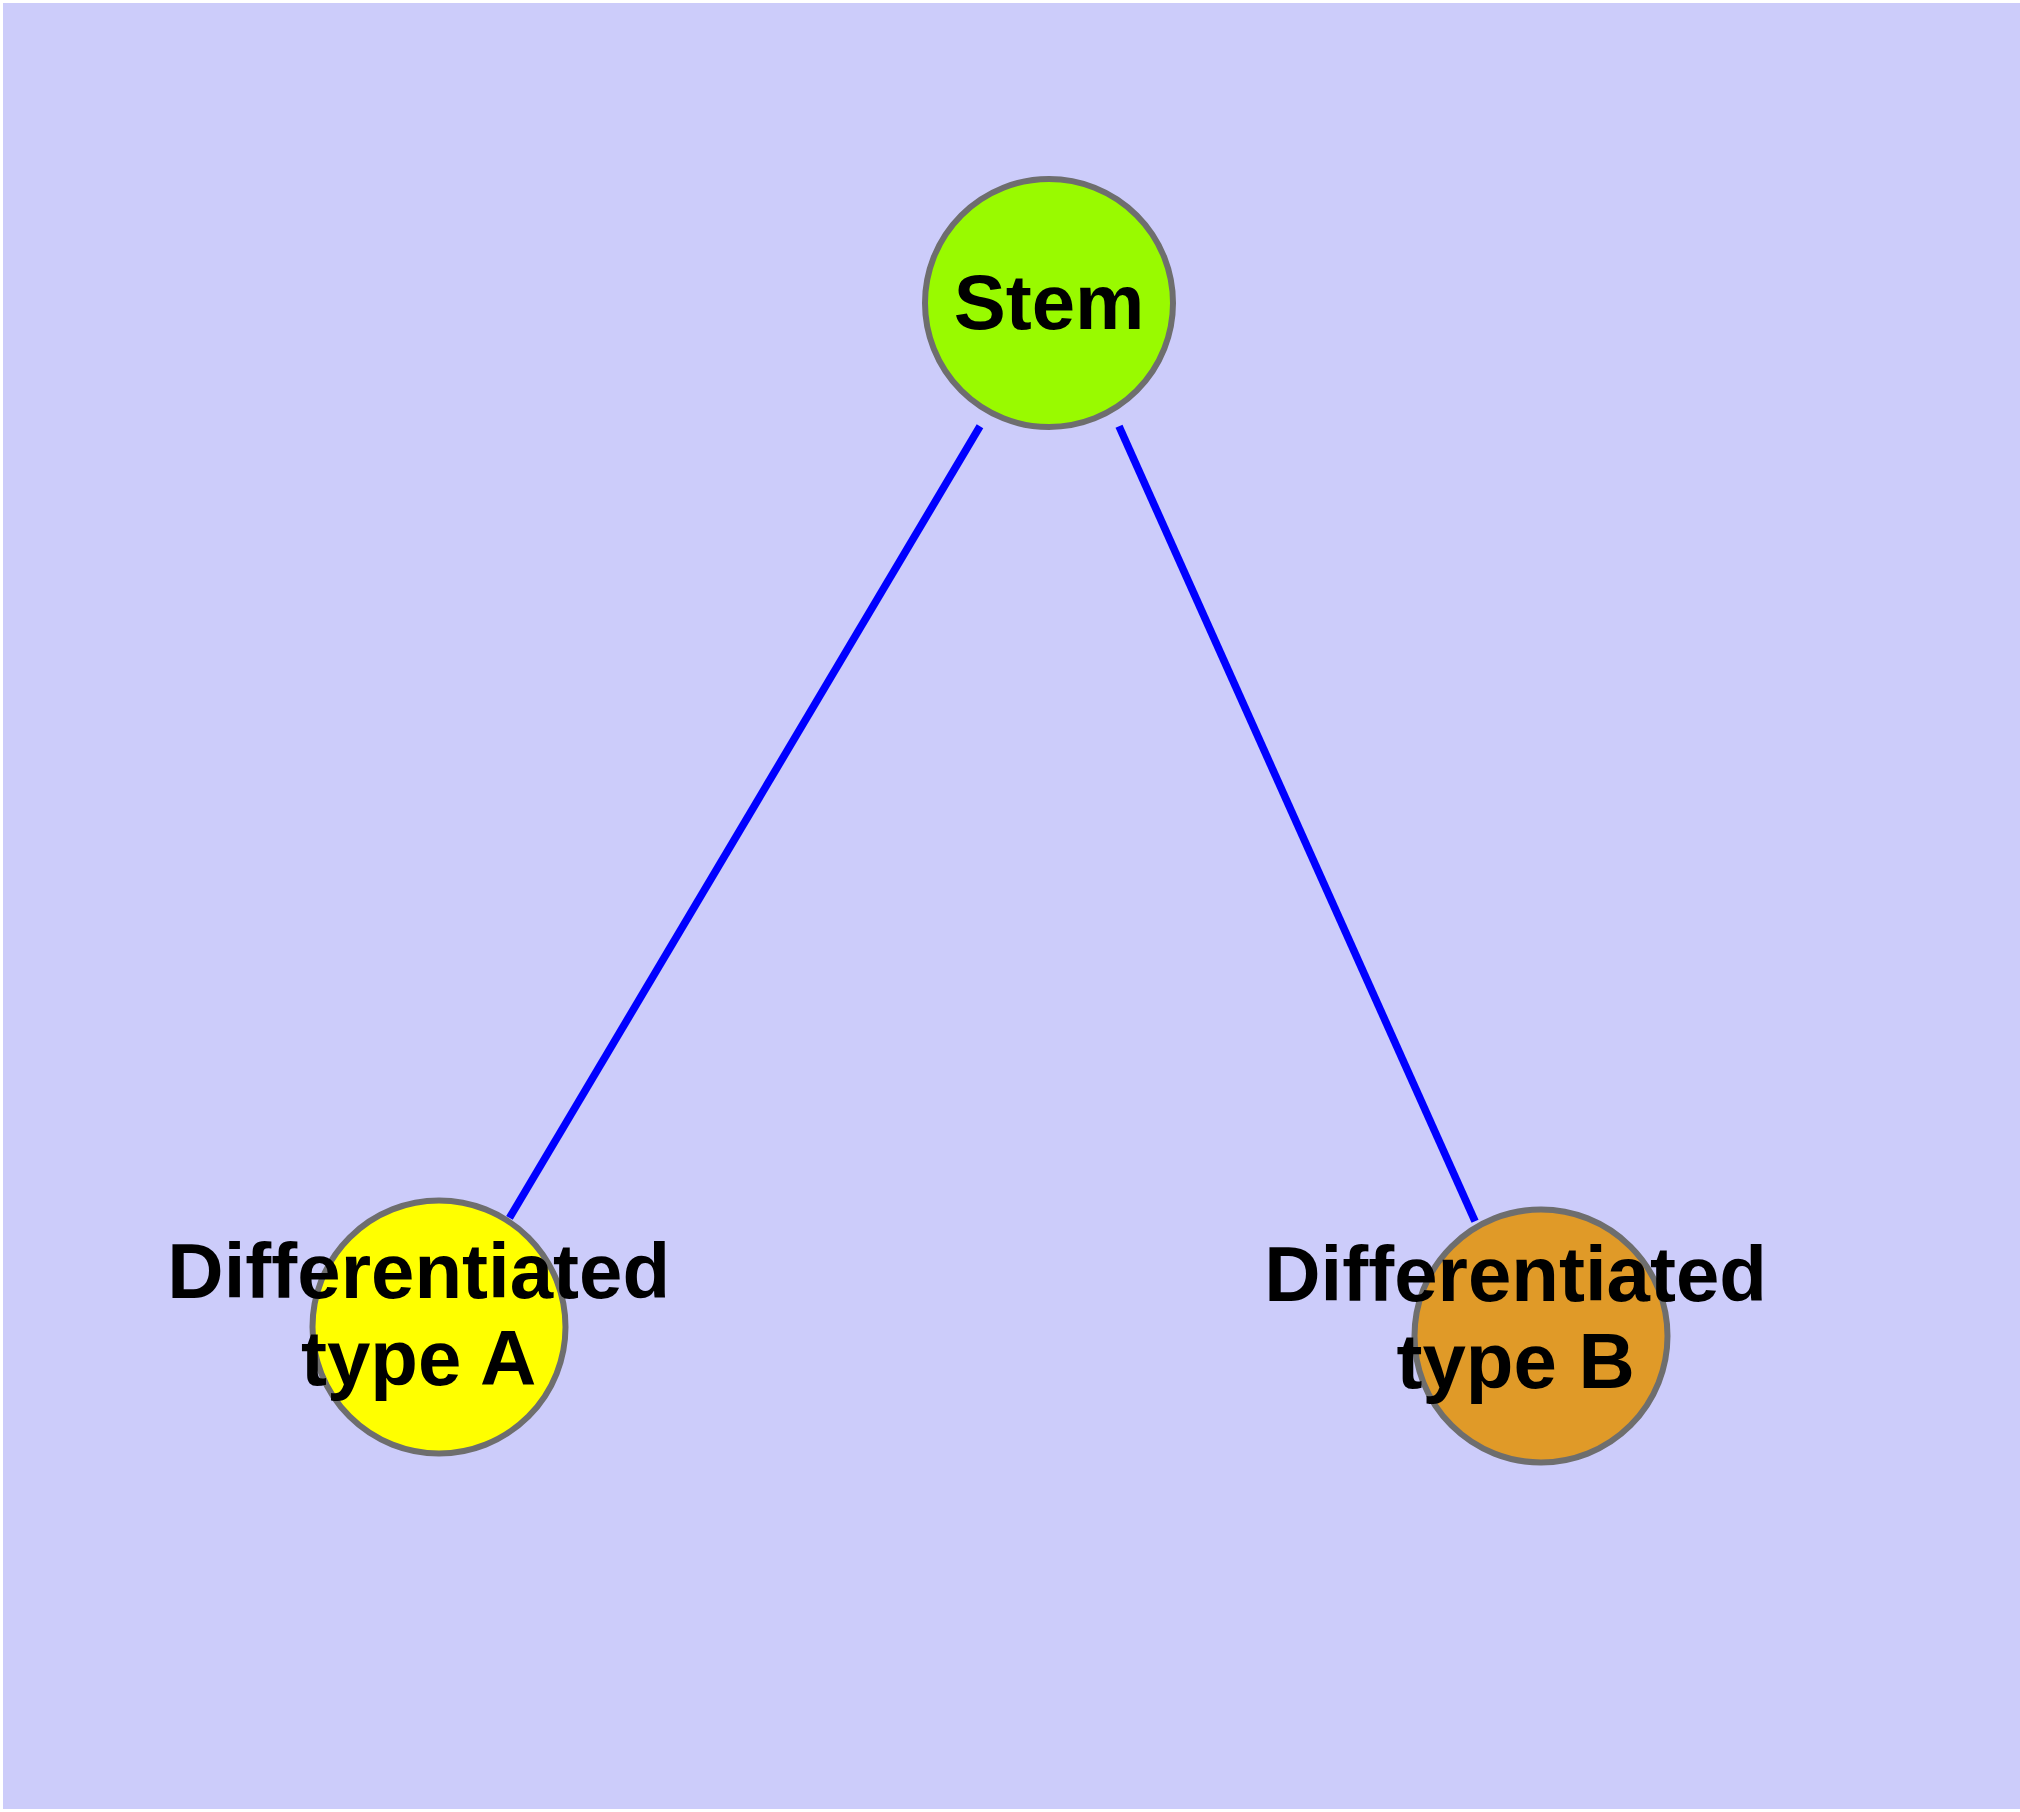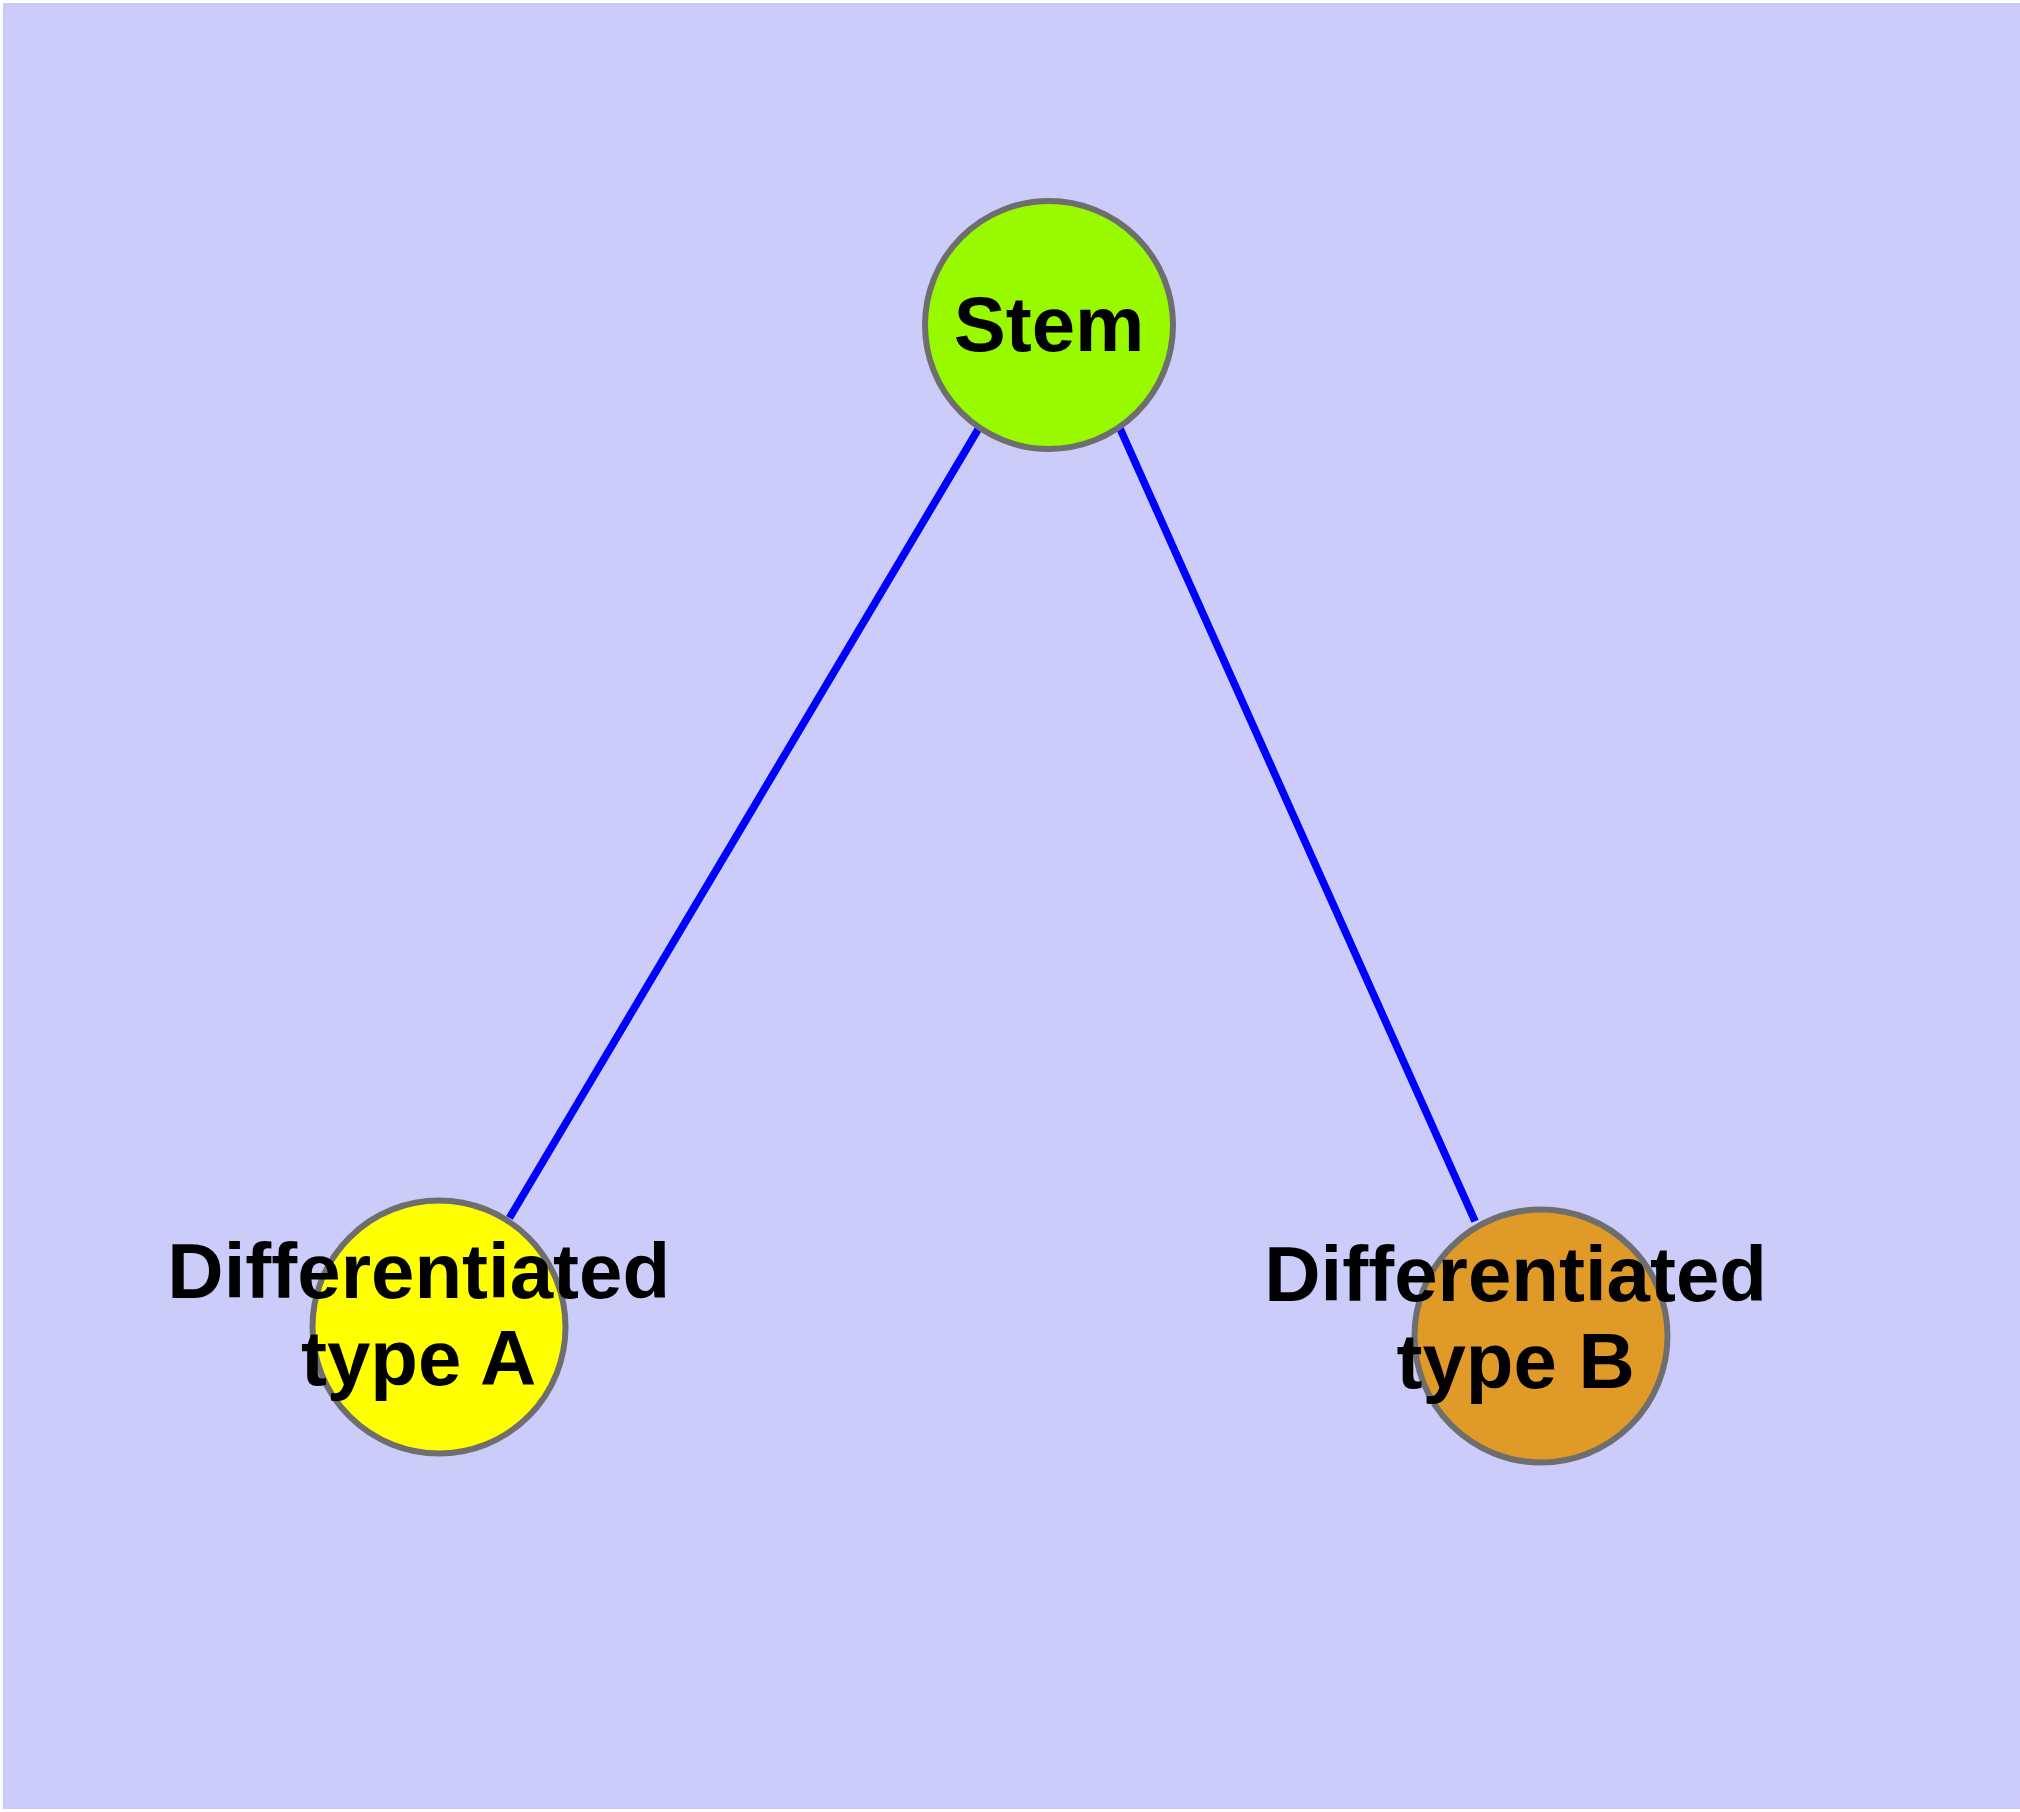--- a/index.html
+++ b/index.html
@@ -64,21 +64,21 @@
   <div id="plot-area"></div>
 
   <svg id="graph-svg" viewBox="0 0 2384 2138" preserveAspectRatio="none">
     <g id="edges">
         <line x1="1156" y1="503" x2="601" y2="1437" stroke="#0000ff" stroke-width="9" stroke-linecap="butt"></line>
         <line x1="1320" y1="503" x2="1740" y2="1441" stroke="#0000ff" stroke-width="9" stroke-linecap="butt"></line>
       </g>
   </svg>
 
   <div id="nodes-layer">
-      <div class="node-group" style="left: 1049px; top: 325px; width: 254px; height: 254px;">
+      <div class="node-group" style="left: 1049px; top: 303px; width: 254px; height: 254px;">
         <div class="node-circle" style="width: 254px; height: 254px; background: rgb(153, 250, 0); border-color: rgb(110, 110, 110); border-width: 6px;"></div>
         <div class="node-label" style="font-size: 78px; color: rgb(0, 0, 0); transform: translate(calc(-50% + 0px), calc(-50% + 0px));">Stem</div>
       </div>
       <div class="node-group" style="left: 439px; top: 1327px; width: 259px; height: 259px;">
         <div class="node-circle" style="width: 259px; height: 259px; background: rgb(255, 255, 0); border-color: rgb(110, 110, 110); border-width: 6px;"></div>
         <div class="node-label" style="font-size: 78px; color: rgb(0, 0, 0); transform: translate(calc(-50% - 20.3px), calc(-50% - 12px));">Differentiated
 type A</div>
       </div>
       <div class="node-group" style="left: 1541px; top: 1336px; width: 259px; height: 259px;">
         <div class="node-circle" style="width: 259px; height: 259px; background: rgb(224, 154, 40); border-color: rgb(110, 110, 110); border-width: 6px;"></div>

